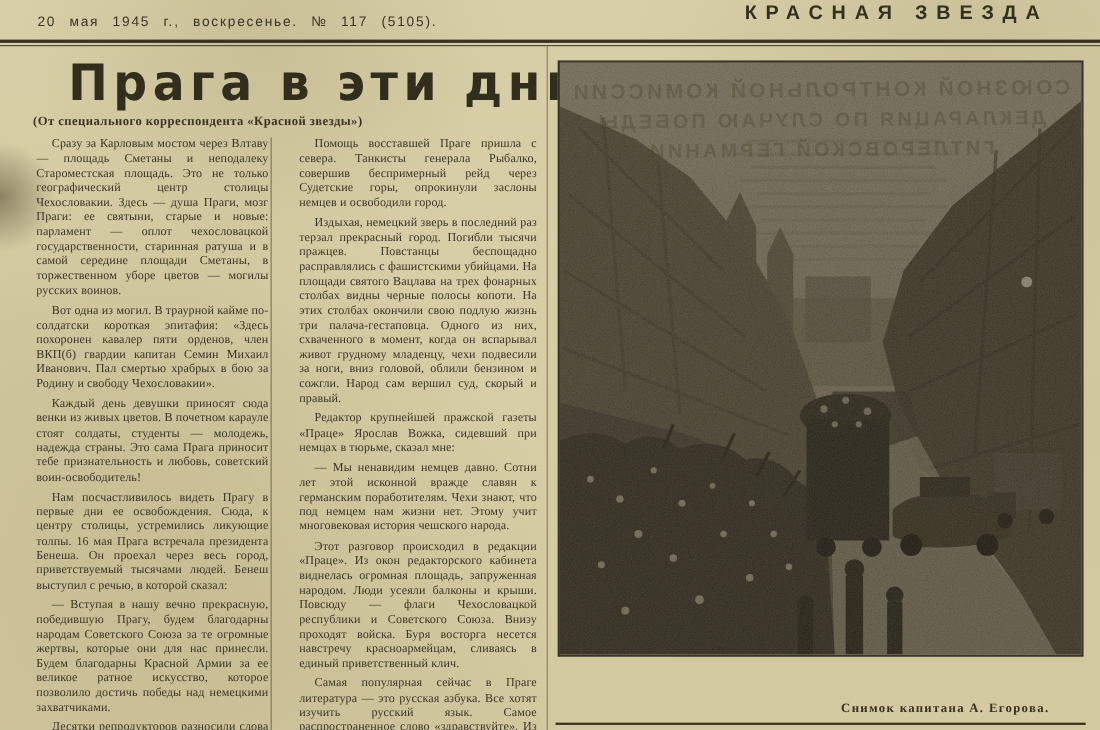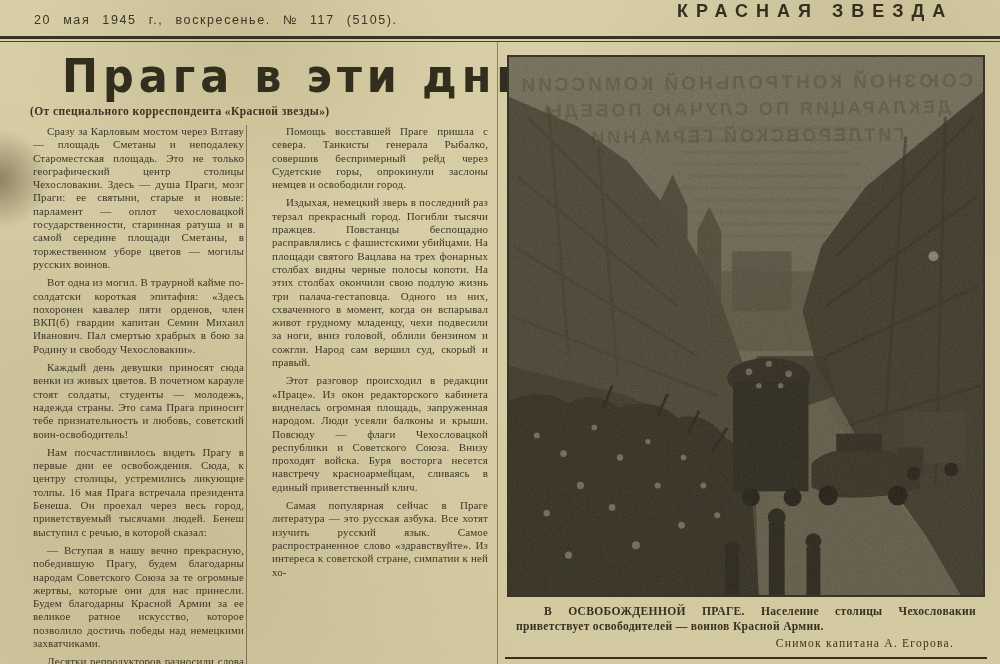--- a/index.html
+++ b/index.html
@@ -62,21 +62,21 @@
   .ghost-line-1{font-size:19px;}
   .ghost-line-2{font-size:18px;}
   .ghost-line-3{font-size:18px;}
   .photo-caption{
     position:absolute;left:516px;top:604px;width:460px;
     font-weight:bold;font-size:11.6px;line-height:15px;color:#37321f;
     text-align:justify;text-indent:28px;letter-spacing:.3px;
   }
   .photo-credit{
     position:absolute;left:516px;top:637px;width:438px;text-align:right;
-    font-weight:normal;font-size:11.6px;letter-spacing:1.2px;color:#37321f;
+    font-weight:bold;font-size:11.6px;letter-spacing:1.2px;color:#37321f;
   }
   .bottom-rule{position:absolute;left:505px;top:657px;width:482px;height:2px;background:#332e1d;}
 </style>
 </head>
 <body>
 
 <div class="page">
 
   <div class="issue-info">20 мая 1945 г., воскресенье. № 117 (5105).</div>
   <div class="masthead">КРАСНАЯ ЗВЕЗДА</div>
@@ -90,20 +90,22 @@
       <p class="para">Вот одна из могил. В траурной кайме по-солдатски короткая эпитафия: «Здесь похоронен кавалер пяти орденов, член ВКП(б) гвардии капитан Семин Михаил Иванович. Пал смертью храбрых в бою за Родину и свободу Чехословакии».</p>
       <p class="para">Каждый день девушки приносят сюда венки из живых цветов. В почетном карауле стоят солдаты, студенты — молодежь, надежда страны. Это сама Прага приносит тебе признательность и любовь, советский воин-освободитель!</p>
       <p class="para">Нам посчастливилось видеть Прагу в первые дни ее освобождения. Сюда, к центру столицы, устремились ликующие толпы. 16 мая Прага встречала президента Бенеша. Он проехал через весь город, приветствуемый тысячами людей. Бенеш выступил с речью, в которой сказал:</p>
       <p class="para">— Вступая в нашу вечно прекрасную, победившую Прагу, будем благодарны народам Советского Союза за те огромные жертвы, которые они для нас принесли. Будем благодарны Красной Армии за ее великое ратное искусство, которое позволило достичь победы над немецкими захватчиками.</p>
       <p class="para">Десятки репродукторов разносили слова президента по улицам и площадям. Пожилой мужчина, по виду служащий, сказал мне по-русски:</p>
     </div>
   <div class="col-divider"></div>
   <div class="col col2">
       <p class="para">Помощь восставшей Праге пришла с севера. Танкисты генерала Рыбалко, совершив беспримерный рейд через Судетские горы, опрокинули заслоны немцев и освободили город.</p>
       <p class="para">Издыхая, немецкий зверь в последний раз терзал прекрасный город. Погибли тысячи пражцев. Повстанцы беспощадно расправлялись с фашистскими убийцами. На площади святого Вацлава на трех фонарных столбах видны черные полосы копоти. На этих столбах окончили свою подлую жизнь три палача-гестаповца. Одного из них, схваченного в момент, когда он вспарывал живот грудному младенцу, чехи подвесили за ноги, вниз головой, облили бензином и сожгли. Народ сам вершил суд, скорый и правый.</p>
+      <p class="para">Редактор крупнейшей пражской газеты «Праце» Ярослав Вожка, сидевший при немцах в тюрьме, сказал мне:</p>
+      <p class="para">— Мы ненавидим немцев давно. Сотни лет этой исконной вражде славян к германским поработителям. Чехи знают, что под немцем нам жизни нет. Этому учит многовековая история чешского народа.</p>
       <p class="para">Этот разговор происходил в редакции «Праце». Из окон редакторского кабинета виднелась огромная площадь, запруженная народом. Люди усеяли балконы и крыши. Повсюду — флаги Чехословацкой республики и Советского Союза. Внизу проходят войска. Буря восторга несется навстречу красноармейцам, сливаясь в единый приветственный клич.</p>
       <p class="para">Самая популярная сейчас в Праге литература — это русская азбука. Все хотят изучить русский язык. Самое распространенное слово «здравствуйте». Из интереса к советской стране, симпатии к ней хо-</p>
     </div>
 
   <div class="photo-divider"></div>
 
   <div class="photo-frame">
     <svg viewBox="0 0 478 540" preserveAspectRatio="none">
       <defs>
         <linearGradient id="sky" x1="0" y1="0" x2="0" y2="1">
@@ -229,19 +231,18 @@
       <rect x="0" y="0" width="478" height="540" filter="url(#grain)" opacity="0.45"></rect>
     </svg>
 
     <div class="ghost-text">
       <div class="ghost-line-1">СОЮЗНОЙ КОНТРОЛЬНОЙ КОМИССИИ</div>
       <div class="ghost-line-2">ДЕКЛАРАЦИЯ ПО СЛУЧАЮ ПОБЕДЫ</div>
       <div class="ghost-line-3">ГИТЛЕРОВСКОЙ ГЕРМАНИИ</div>
     </div>
   </div>
 
-  <div class="photo-caption"><span>В ОСВОБОЖДЕННОЙ ПРАГЕ.</span><span> Население столицы Чехословакии приветствует освободителей — воинов Красной Армии.</span></div>
 
   <div class="photo-credit">Снимок капитана А. Егорова.</div>
 
   <div class="bottom-rule"></div>
 
 </div>
 
 </body></html>

